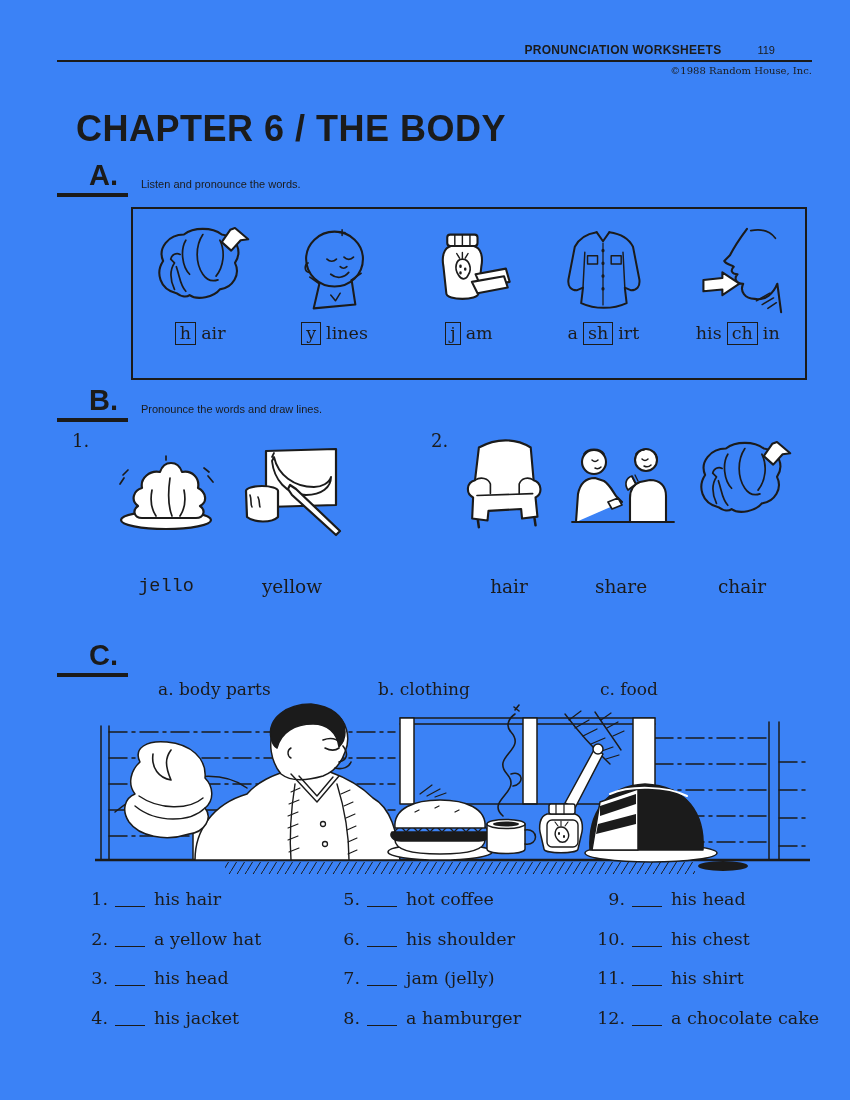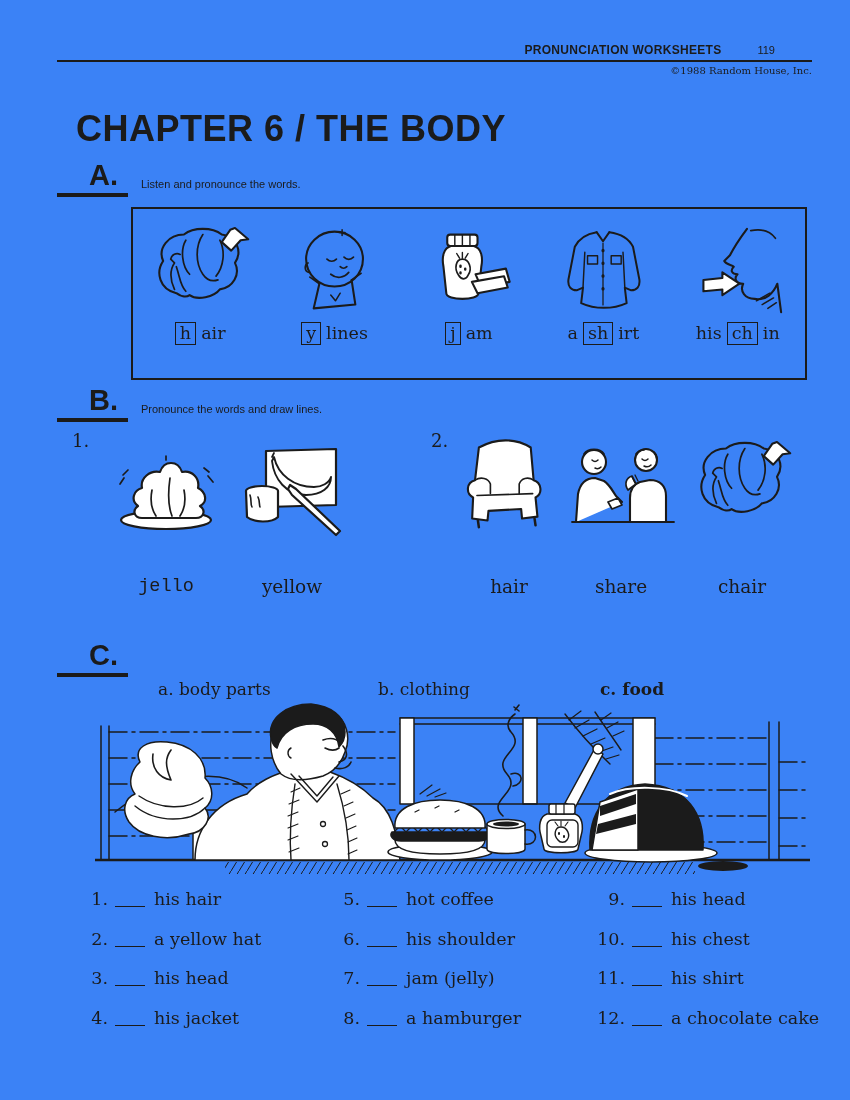--- a/index.html
+++ b/index.html
@@ -232,21 +232,21 @@
   <span class="bword serif" style="left:497px;margin-left:12px;">hair</span>
   <span class="bword serif" style="left:621px;text-align:right;">share</span>
   <span class="bword serif" style="left:742px;">chair</span>
 
   <div class="shead" style="top:641px;">
     <span class="sletter">C.</span>
   </div>
 
   <span class="ccat serif" style="left:158px;text-align:center;">a. body parts</span>
   <span class="ccat serif" style="left:378px;">b. clothing</span>
-  <span class="ccat serif" style="left:600px;font-weight:bold;">c. food</span>
+  <span class="ccat serif" style="left:600px;">c. food</span>
 
   <div class="scene">
     <svg width="715" height="180" viewBox="0 0 715 180" fill="none" stroke="#1b1b1b" stroke-width="1.5" stroke-linecap="round" stroke-linejoin="round">
       <defs>
         <pattern id="hatch" width="8" height="13" patternUnits="userSpaceOnUse">
           <path d="M0 13 L8 0" stroke="#1b1b1b" stroke-width="1"></path>
         </pattern>
       </defs>
 
       <path d="M6 24 V158 M14 24 V158"></path>

